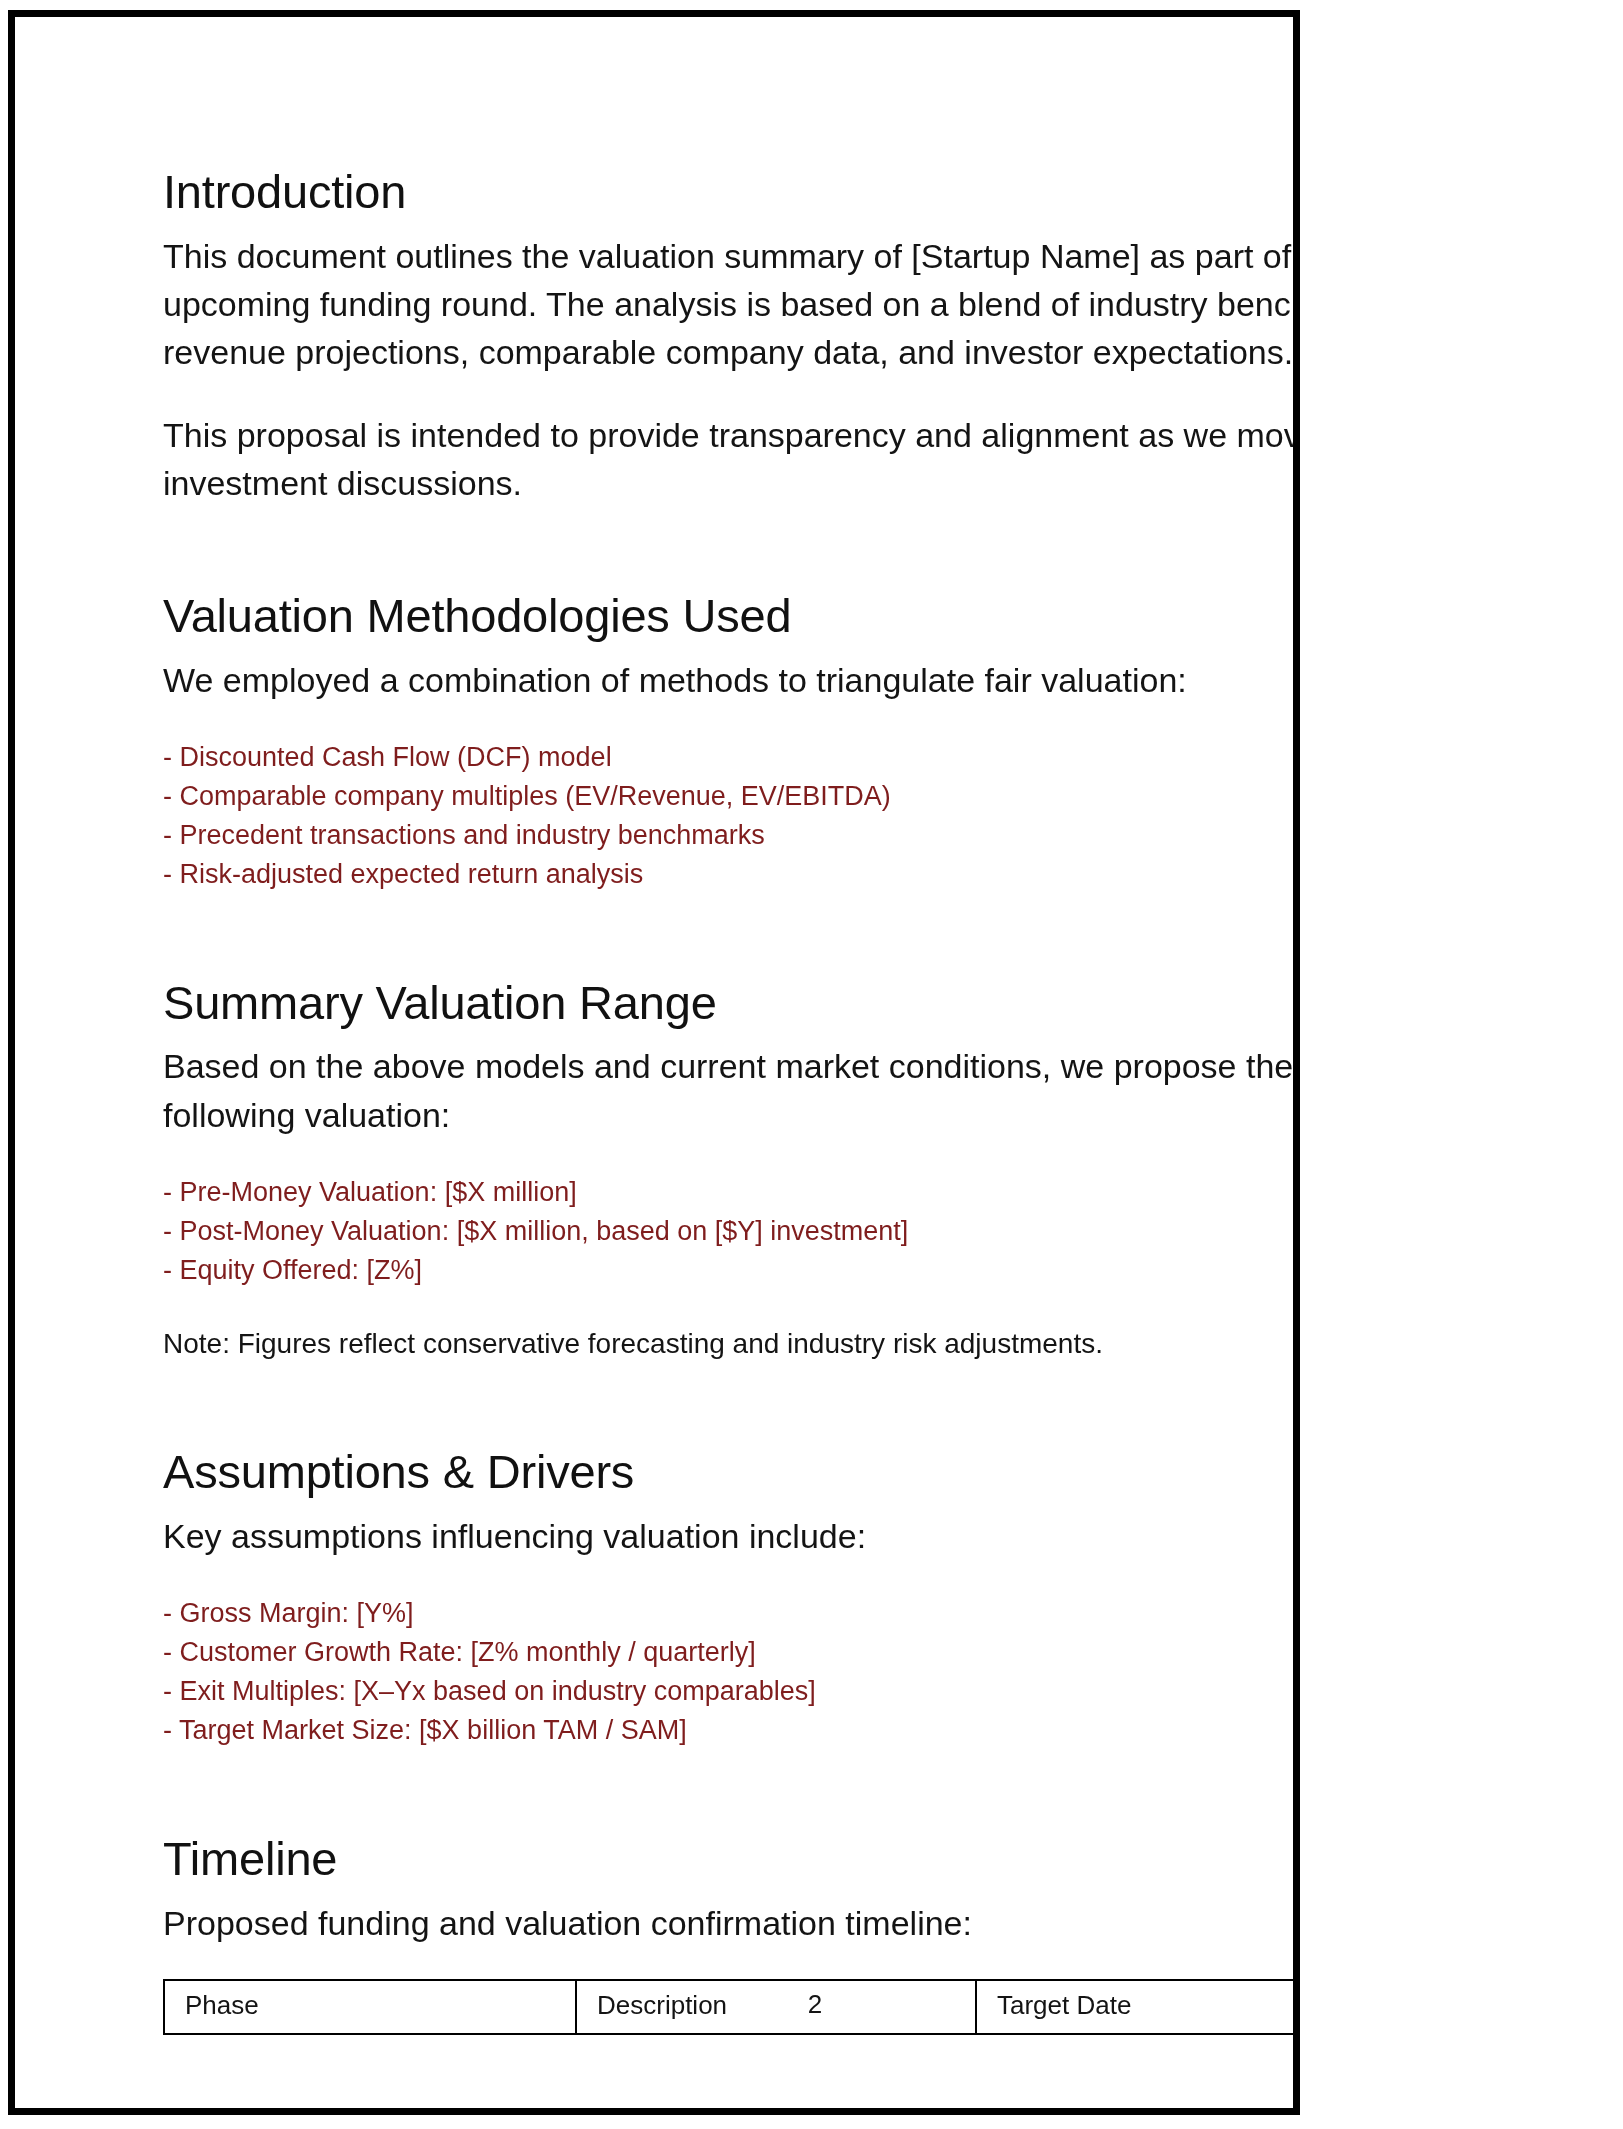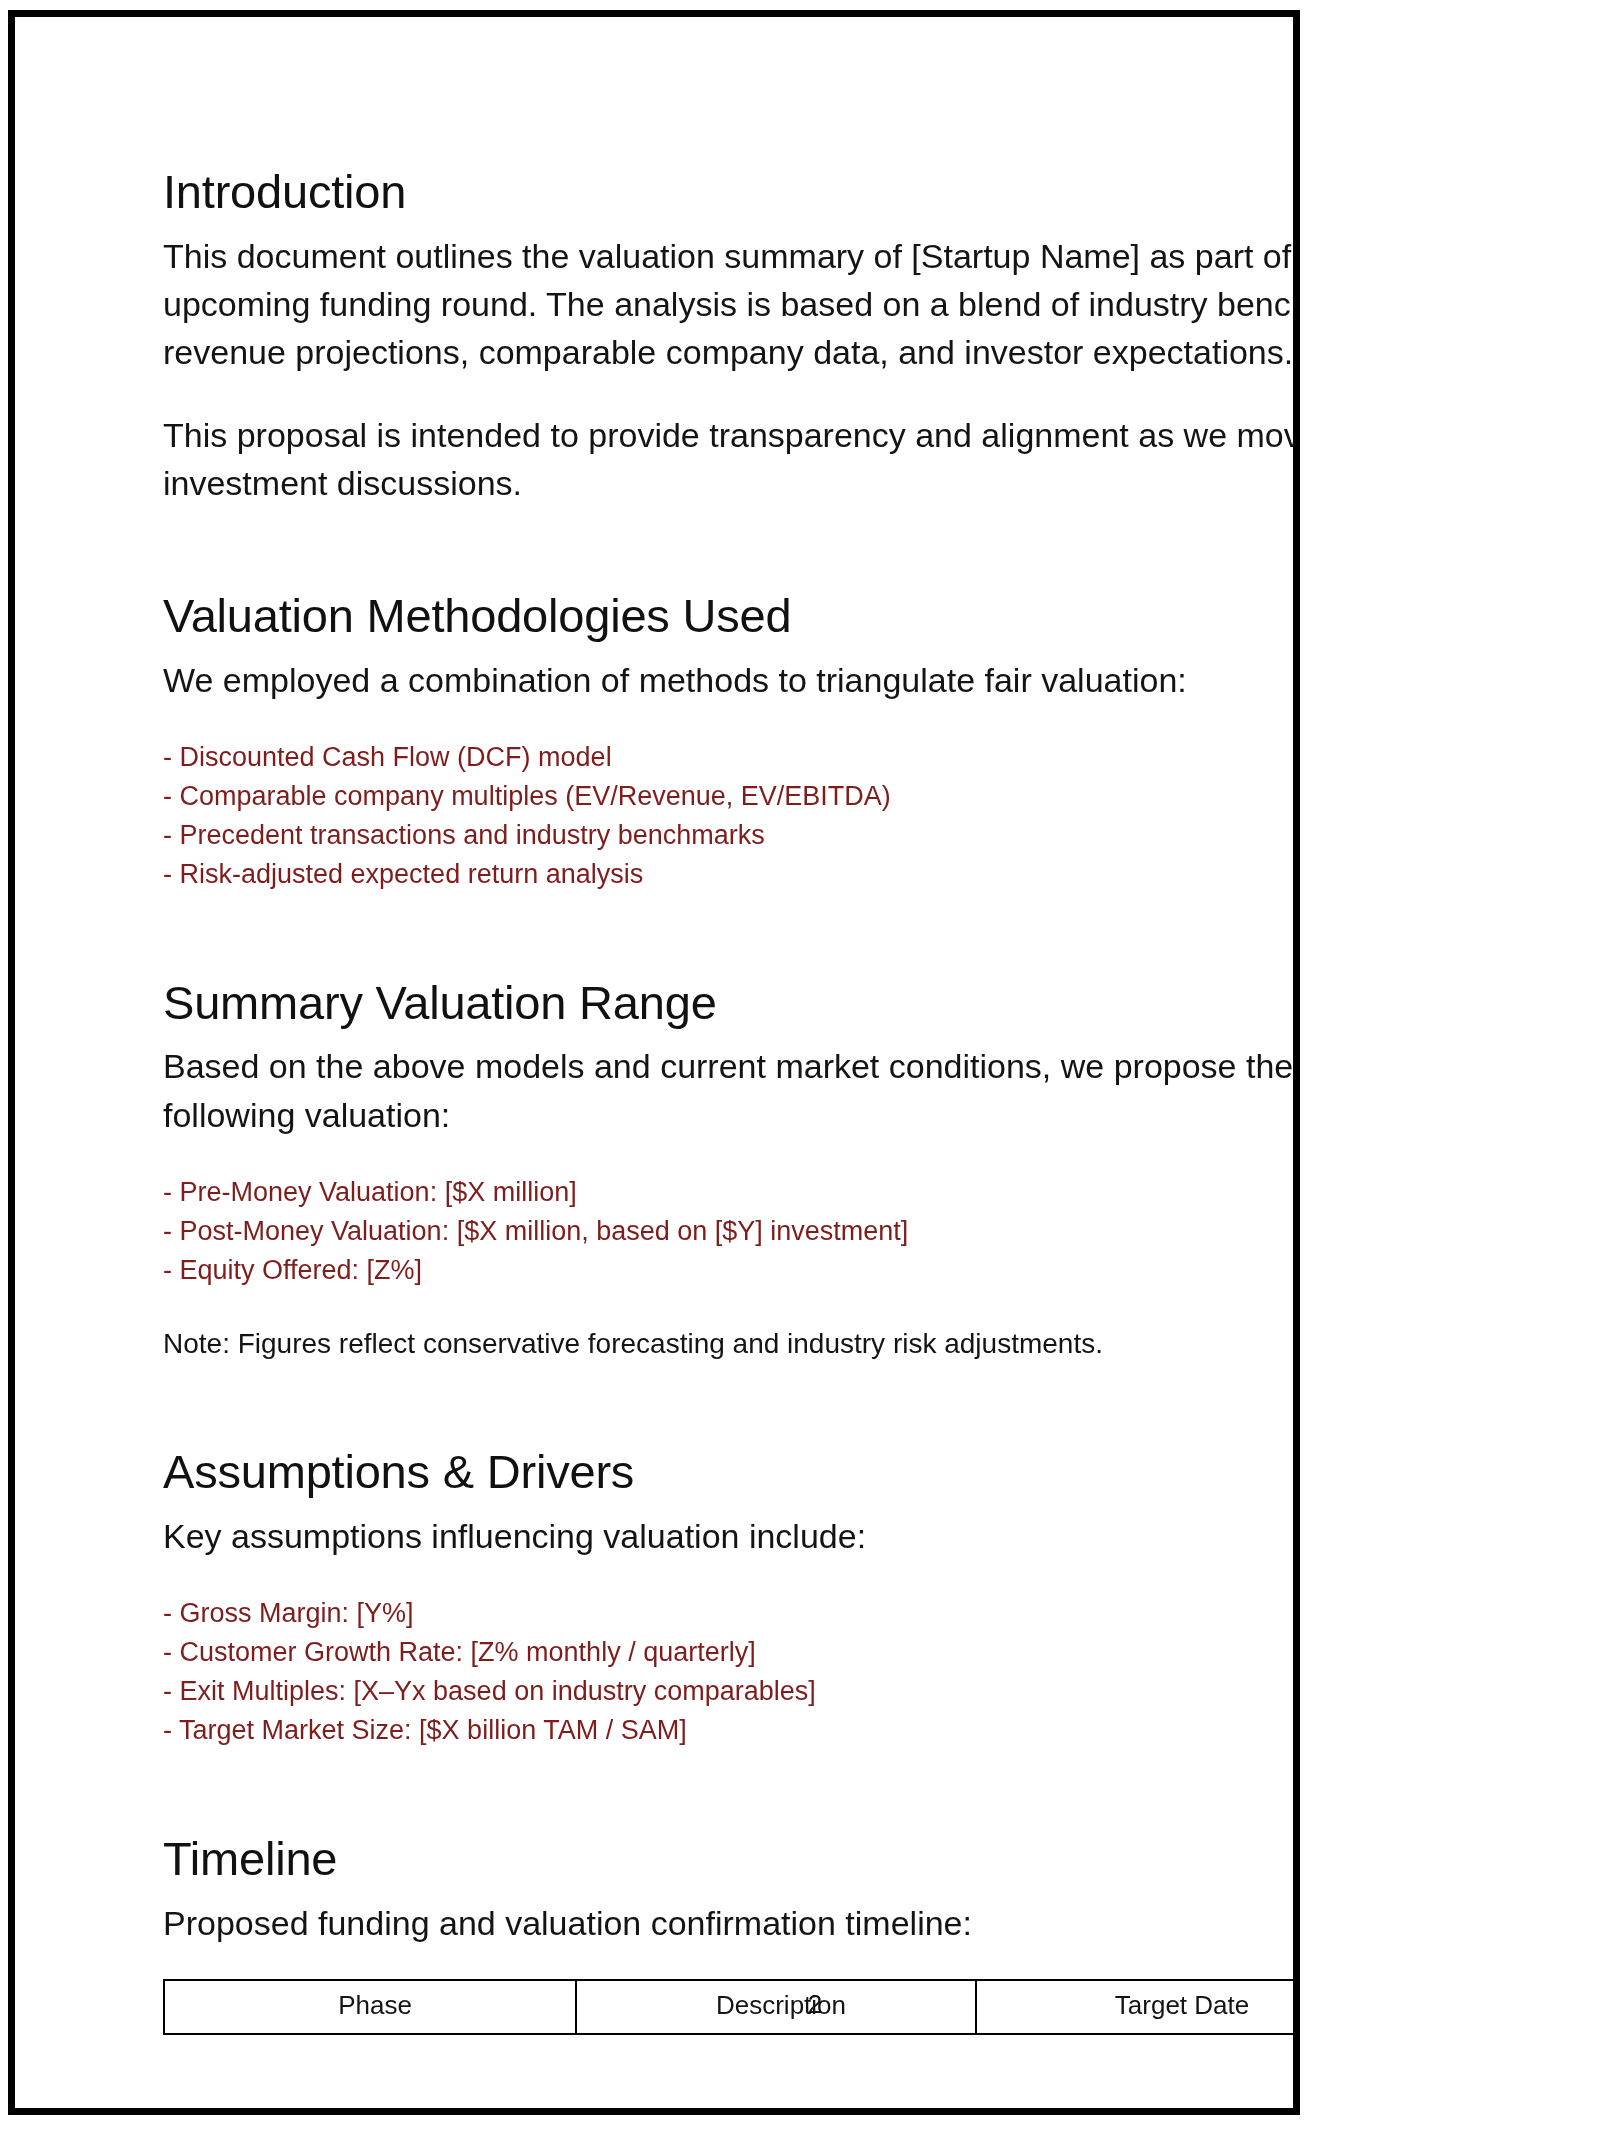--- a/index.html
+++ b/index.html
@@ -98,21 +98,21 @@
   table.timeline-table {
     border-collapse: collapse;
     margin-top: 32px;
     width: 1214px;
     table-layout: fixed;
   }
   table.timeline-table th {
     border: 2px solid #000000;
     font-size: 26px;
     font-weight: 400;
-    text-align: center;
+    text-align: left;
     padding: 9px 10px 12px 20px;
     color: #141414;
     vertical-align: top;
     line-height: 1.2;
   }
   col.c-phase { width: 412px; }
   col.c-desc  { width: 400px; }
   col.c-date  { width: 402px; }
 
   

